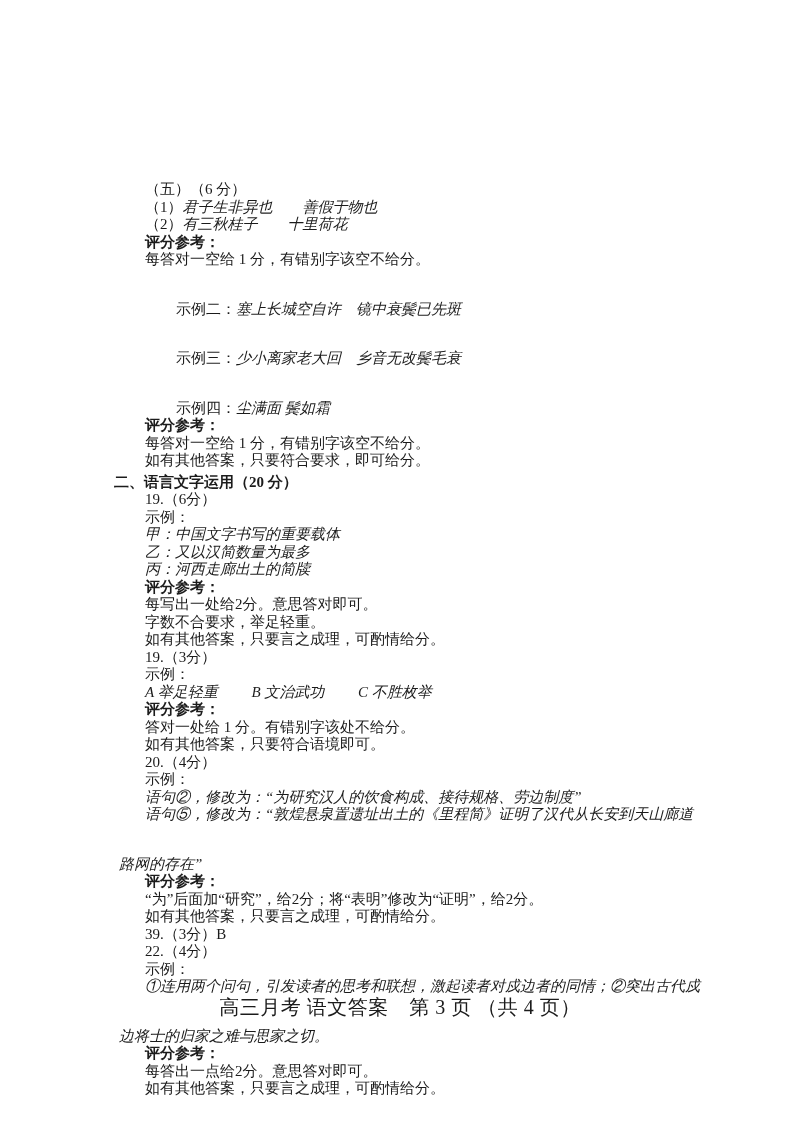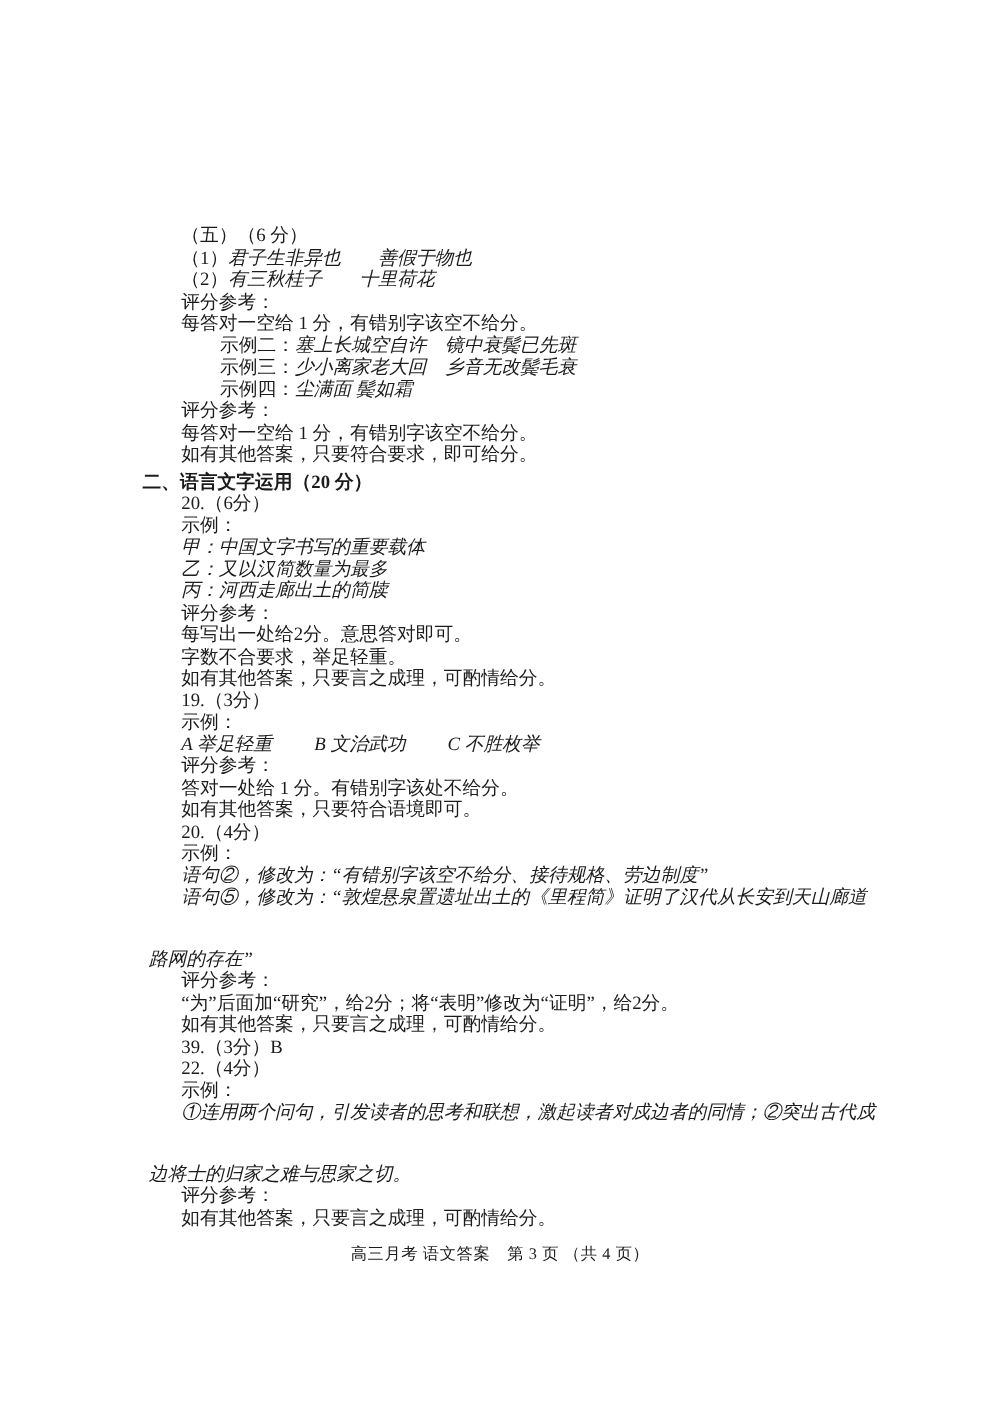--- a/index.html
+++ b/index.html
@@ -19,36 +19,36 @@
   .doc {
     position: absolute;
     left: 114px;
     top: 181px;
     width: 578px;
     font-size: 15px;
     line-height: 17.5px;
   }
   .line { white-space: pre; }
   .line.text   { padding-left: 31px; }
-  .line.bold   { padding-left: 31px; font-weight: 400; }
+  .line.bold   { padding-left: 31px; font-weight: 700; }
   .line.answer { padding-left: 31px; }
   .line.section{ padding-left: 0; font-weight: 700; margin-top: 4px; }
-  .line.ex     { padding-left: 62px; }
+  .line.ex     { padding-left: 62px; margin-top: 32px; }
   .line.cont   { padding-left: 5px; margin-top: 32px; }
   .kai {
     font-style: italic;
     font-family: Liberation Serif, serif;
   }
   .footer {
     position: absolute;
     left: 0;
     top: 994px;
     width: 100%;
     text-align: center;
-    font-size: 13px;
+    font-size: 20px;
     letter-spacing: 0.5px;
     color: #1b1b1b;
   }
 </style>
 </head>
 <body>
 
 <div class="page">
   <main class="doc">
       <div class="line text"><span>（五）（6 分）</span></div>
@@ -56,45 +56,46 @@
       <div class="line text"><span>（2）</span><span class="kai">有三秋桂子　　十里荷花</span></div>
       <div class="line bold"><span>评分参考：</span></div>
       <div class="line text"><span>每答对一空给 1 分，有错别字该空不给分。</span></div>
       <div class="line ex"><span>示例二：</span><span class="kai">塞上长城空自许　镜中衰鬓已先斑</span></div>
       <div class="line ex"><span>示例三：</span><span class="kai">少小离家老大回　乡音无改鬓毛衰</span></div>
       <div class="line ex"><span>示例四：</span><span class="kai">尘满面 鬓如霜</span></div>
       <div class="line bold"><span>评分参考：</span></div>
       <div class="line text"><span>每答对一空给 1 分，有错别字该空不给分。</span></div>
       <div class="line text"><span>如有其他答案，只要符合要求，即可给分。</span></div>
       <div class="line section"><span>二、语言文字运用（20 分）</span></div>
-      <div class="line text"><span>20.（6分）</span></div>
+      <div class="line text"><span>19.（6分）</span></div>
       <div class="line text"><span>示例：</span></div>
       <div class="line answer"><span class="kai">甲：中国文字书写的重要载体</span></div>
       <div class="line answer"><span class="kai">乙：又以汉简数量为最多</span></div>
       <div class="line answer"><span class="kai">丙：河西走廊出土的简牍</span></div>
       <div class="line bold"><span>评分参考：</span></div>
       <div class="line text"><span>每写出一处给2分。意思答对即可。</span></div>
       <div class="line text"><span>字数不合要求，举足轻重。</span></div>
       <div class="line text"><span>如有其他答案，只要言之成理，可酌情给分。</span></div>
       <div class="line text"><span>19.（3分）</span></div>
       <div class="line text"><span>示例：</span></div>
       <div class="line answer"><span class="kai">A 举足轻重　　 B 文治武功　　 C 不胜枚举</span></div>
       <div class="line bold"><span>评分参考：</span></div>
       <div class="line text"><span>答对一处给 1 分。有错别字该处不给分。</span></div>
       <div class="line text"><span>如有其他答案，只要符合语境即可。</span></div>
       <div class="line text"><span>20.（4分）</span></div>
       <div class="line text"><span>示例：</span></div>
-      <div class="line answer"><span class="kai">语句②，修改为：“有错别字该空不给分、接待规格、劳边制度”</span></div>
+      <div class="line answer"><span class="kai">语句②，修改为：“为研究汉人的饮食构成、接待规格、劳边制度”</span></div>
       <div class="line answer"><span class="kai">语句⑤，修改为：“敦煌悬泉置遗址出土的《里程简》证明了汉代从长安到天山廊道</span></div>
       <div class="line cont"><span class="kai">路网的存在”</span></div>
       <div class="line bold"><span>评分参考：</span></div>
       <div class="line text"><span>“为”后面加“研究”，给2分；将“表明”修改为“证明”，给2分。</span></div>
       <div class="line text"><span>如有其他答案，只要言之成理，可酌情给分。</span></div>
       <div class="line text"><span>39.（3分）B</span></div>
       <div class="line text"><span>22.（4分）</span></div>
       <div class="line text"><span>示例：</span></div>
       <div class="line answer"><span class="kai">①连用两个问句，引发读者的思考和联想，激起读者对戍边者的同情；②突出古代戍</span></div>
       <div class="line cont"><span class="kai">边将士的归家之难与思家之切。</span></div>
       <div class="line bold"><span>评分参考：</span></div>
+      <div class="line text"><span>每答出一点给2分。意思答对即可。</span></div>
       <div class="line text"><span>如有其他答案，只要言之成理，可酌情给分。</span></div>
     </main>
   <div class="footer">高三月考 语文答案　第 3 页 （共 4 页）</div>
 </div>
 
 </body></html>

